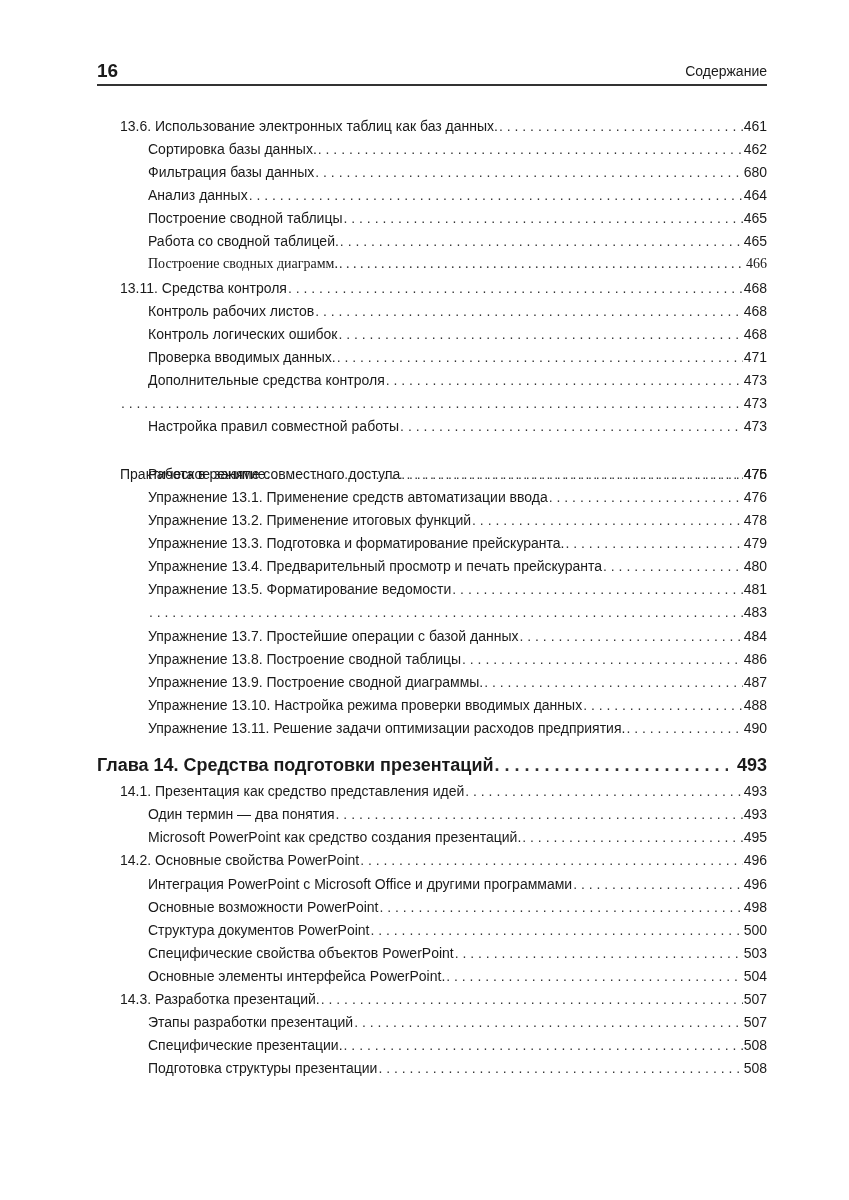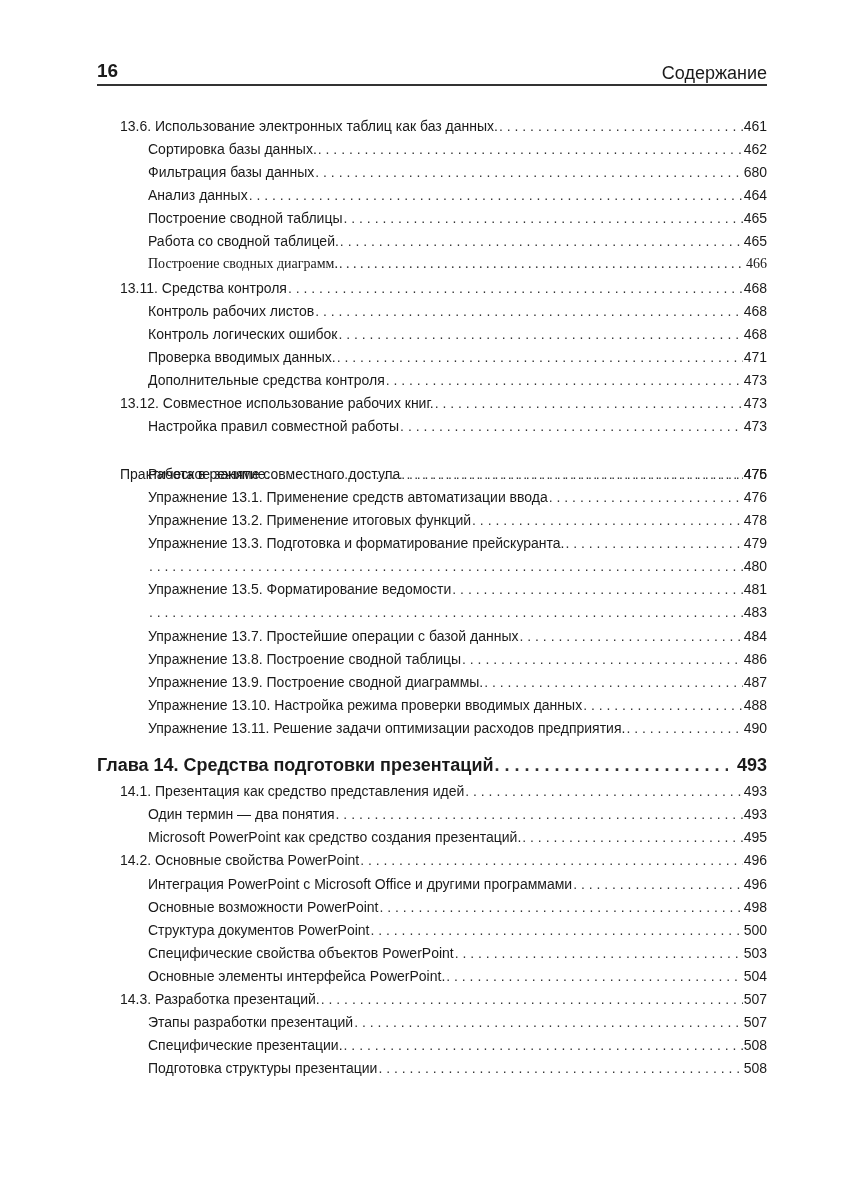--- a/index.html
+++ b/index.html
@@ -1,20 +1,20 @@
 <!DOCTYPE html>
 <html><head>
 <meta charset="utf-8">
 <style>
   html, body { margin:0; padding:0; background:#ffffff; }
   body { width:849px; height:1200px; position:relative; overflow:hidden;
          font-family:"Liberation Sans", sans-serif; color:#1a1a1a; }
   .header { position:absolute; left:97px; top:60px; width:670px; height:24px; }
   .page-num { position:absolute; left:0; top:0; font-weight:bold; font-size:19px; }
-  .running-title { position:absolute; right:0; top:3px; font-size:18px; }
+  .running-title { position:absolute; right:0; top:3px; font-size:14px; }
   .rule { position:absolute; left:97px; top:84px; width:670px; height:1.5px; background:#333; }
   .entry { position:absolute; display:flex; align-items:flex-end; font-size:14px; white-space:nowrap; }
   .entry .t { flex:0 0 auto; }
   .entry .dots { flex:1 1 auto; overflow:hidden; margin:0 1px; letter-spacing:2px; color:#333; }
   .entry .dots::after { content:". . . . . . . . . . . . . . . . . . . . . . . . . . . . . . . . . . . . . . . . . . . . . . . . . . . . . . . . . . . . . . . . . . . . . . . . . . . . . . . . . . . . . . . . . . . . . . . . . . . . . . . . . . . . . . . . . . . . . . . . . . . ."; letter-spacing:0; }
   .entry .p { flex:0 0 auto; }
   .lvl0 { left:97px; width:670px; font-weight:bold; font-size:18px; }
   .lvl0 .p { margin-left:8px; }
   .lvl1 { left:120px; width:647px; }
   .lvl2 { left:148px; width:619px; }
@@ -83,21 +83,20 @@
       <span class="t">Проверка вводимых данных.</span>
       <span class="dots"></span>
       <span class="p">471</span>
     </div>
     <div class="entry lvl2" style="top: 372px;">
       <span class="t">Дополнительные средства контроля</span>
       <span class="dots"></span>
       <span class="p">473</span>
     </div>
     <div class="entry lvl1" style="top: 395px;">
-      <span class="t">13.12. Совместное использование рабочих книг.</span>
       <span class="dots"></span>
       <span class="p">473</span>
     </div>
     <div class="entry lvl2" style="top: 418px;">
       <span class="t">Настройка правил совместной работы</span>
       <span class="dots"></span>
       <span class="p">473</span>
     </div>
     <div class="entry lvl2" style="top: 466px;">
       <span class="t">Работа в режиме совместного доступа</span>
@@ -118,20 +117,21 @@
       <span class="t">Упражнение 13.2. Применение итоговых функций</span>
       <span class="dots"></span>
       <span class="p">478</span>
     </div>
     <div class="entry lvl2" style="top: 535px;">
       <span class="t">Упражнение 13.3. Подготовка и форматирование прейскуранта.</span>
       <span class="dots"></span>
       <span class="p">479</span>
     </div>
     <div class="entry lvl2" style="top: 558px;">
+      <span class="t">Упражнение 13.4. Предварительный просмотр и печать прейскуранта</span>
       <span class="dots"></span>
       <span class="p">480</span>
     </div>
     <div class="entry lvl2" style="top: 581px;">
       <span class="t">Упражнение 13.5. Форматирование ведомости</span>
       <span class="dots"></span>
       <span class="p">481</span>
     </div>
     <div class="entry lvl2" style="top: 604px;">
       <span class="dots"></span>

